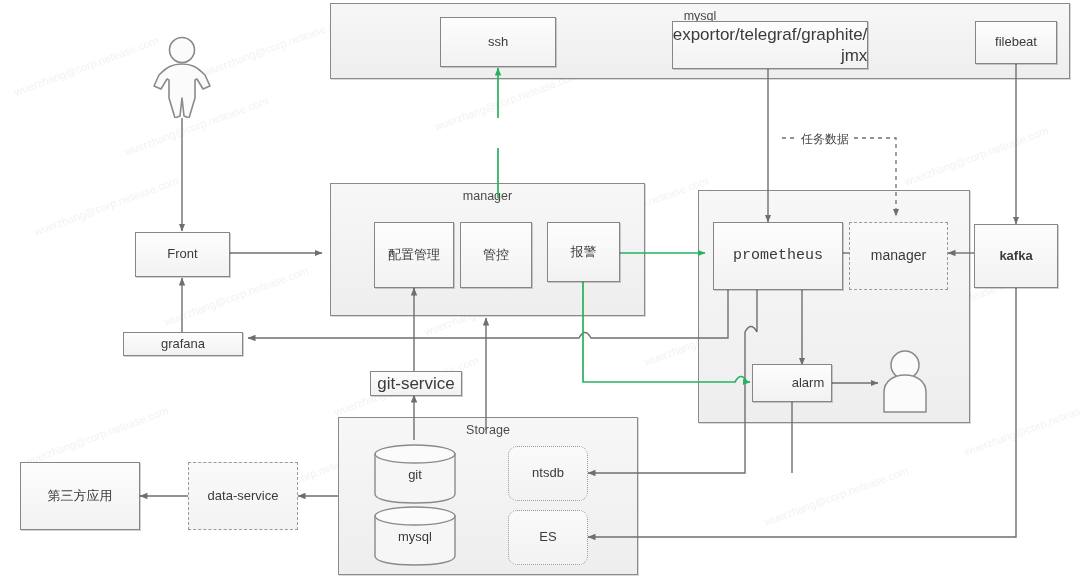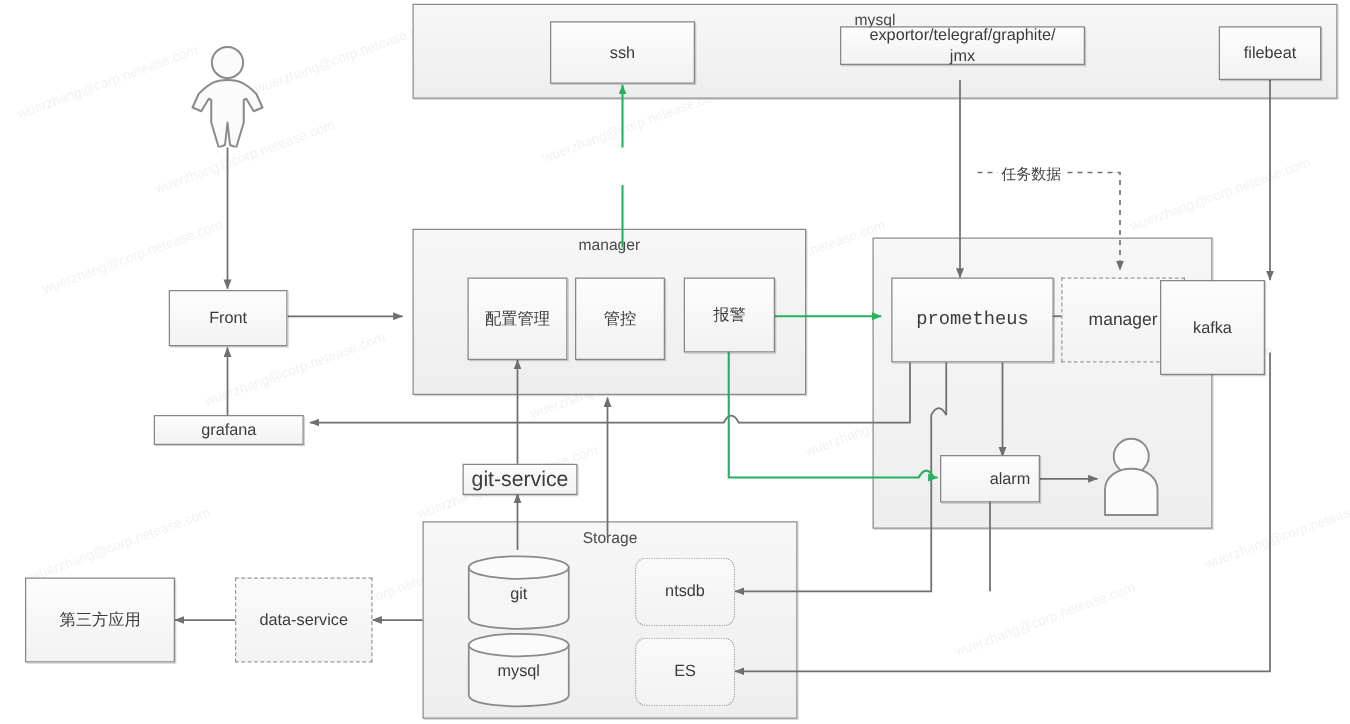--- a/index.html
+++ b/index.html
@@ -158,36 +158,36 @@
 
   <div class="node dashed" style="left:188px;top:462px;width:110px;height:68px;">data-service</div>
 
   <div class="node cn" style="left:20px;top:462px;width:120px;height:68px;">第三方应用</div>
 
   <div class="node" style="left:370px;top:371px;width:92px;height:25px;font-size:17px;">git-service</div>
 
 
   <div class="node" style="left:440px;top:17px;width:116px;height:50px;">ssh</div>
 
-  <div class="node" style="left:672px;top:21px;width:196px;height:31px;white-space:pre-line;font-size:13px;">exportor/telegraf/graphite/
+  <div class="node" style="left:672px;top:21px;width:196px;height:48px;white-space:pre-line;font-size:17px;text-align:right;">exportor/telegraf/graphite/
 jmx</div>
 
   <div class="node" style="left:975px;top:21px;width:82px;height:43px;">filebeat</div>
 
   <div class="node cn" style="left:460px;top:222px;width:72px;height:66px;">管控</div>
 
   <div class="node cn" style="left:374px;top:222px;width:80px;height:66px;">配置管理</div>
 
   <div class="node cn" style="left:547px;top:222px;width:73px;height:60px;">报警</div>
 
   <div class="node" style="left:713px;top:222px;width:130px;height:68px;font-size:15px;font-family:Liberation Mono, monospace;">prometheus</div>
 
   <div class="node dashed" style="left:849px;top:222px;width:99px;height:68px;font-size:14px;">manager</div>
 
-  <div class="node" style="left:928px;top:224px;width:84px;height:76px;">kafka</div>
+  <div class="node" style="left:974px;top:224px;width:84px;height:64px;font-weight:bold;">kafka</div>
 
   <div class="node" style="left:752px;top:364px;width:80px;height:38px;padding-left:32px;">alarm</div>
 
   <div class="shape" style="left:876px;top:350px;width:58px;height:64px;">
     <svg viewBox="0 0 58 64" width="58" height="64">
       <circle cx="29" cy="15" r="14" fill="#fbfbfb" stroke="#8a8a8a" stroke-width="1.5"></circle>
       <path d="M8,62 L8,42 C8,31 18,25 29,25 C40,25 50,31 50,42 L50,62 Z" fill="#fbfbfb" stroke="#8a8a8a" stroke-width="1.5" stroke-linejoin="round"></path>
     </svg>
   </div>
 

